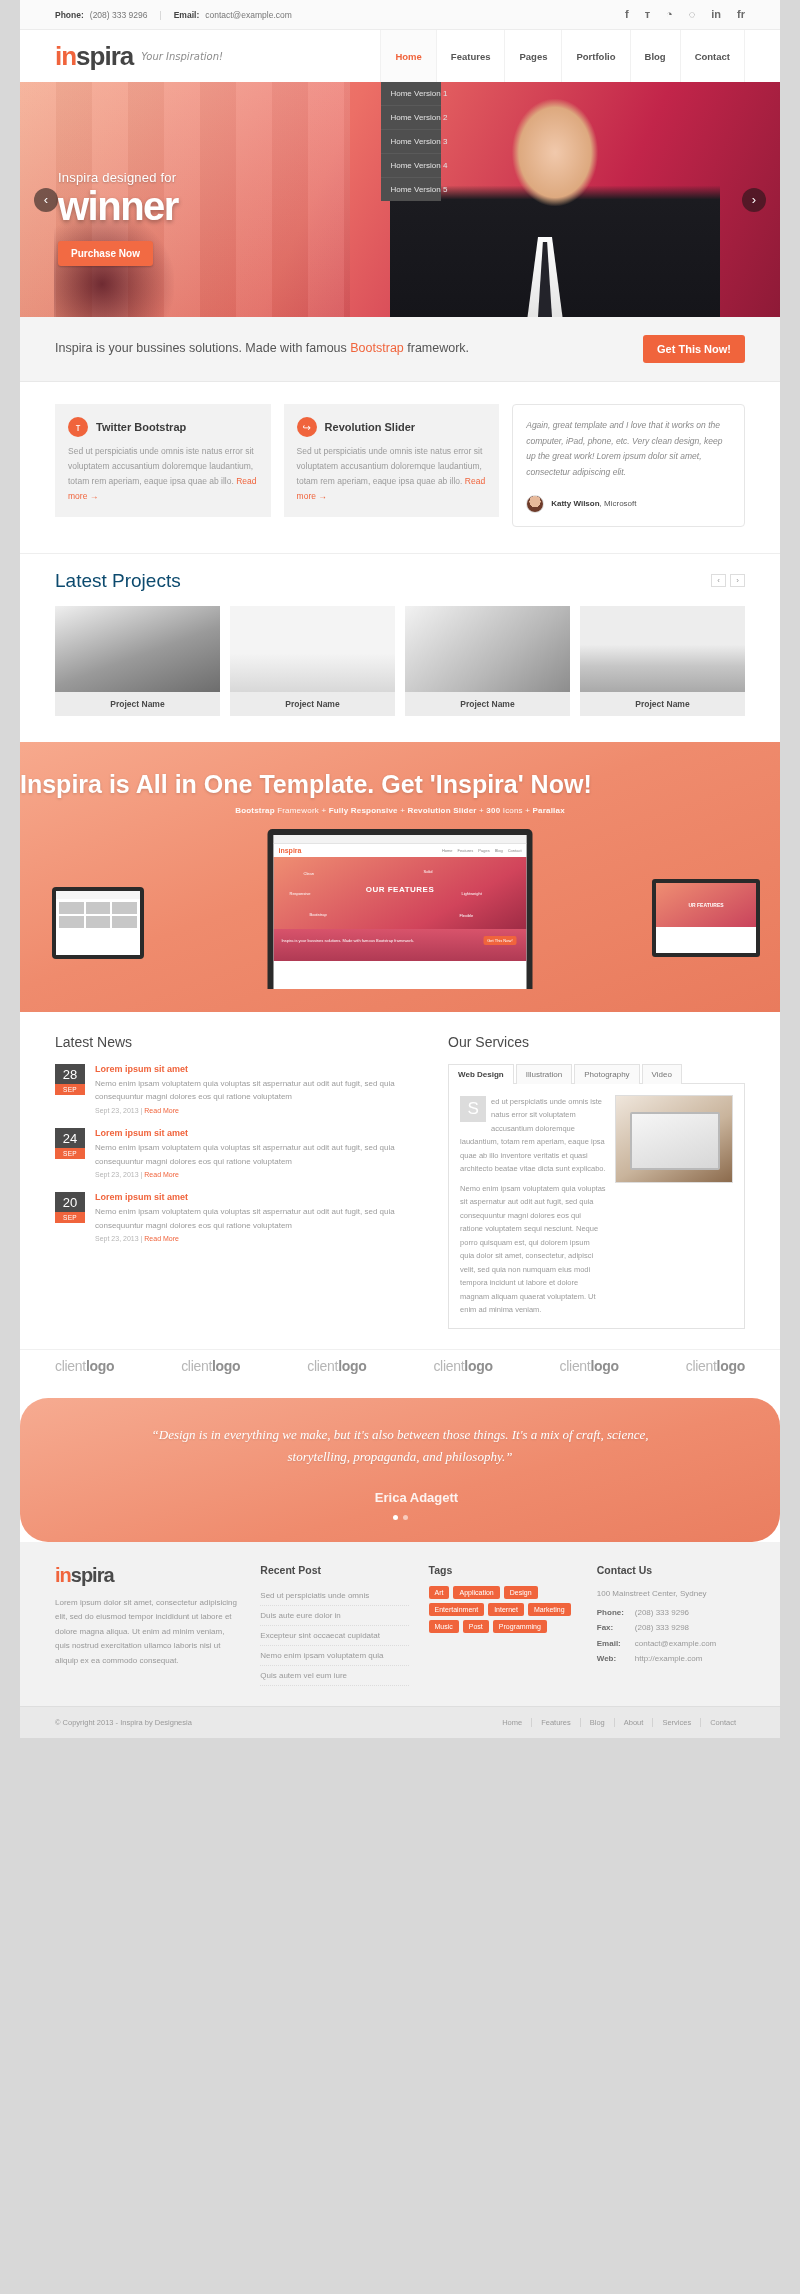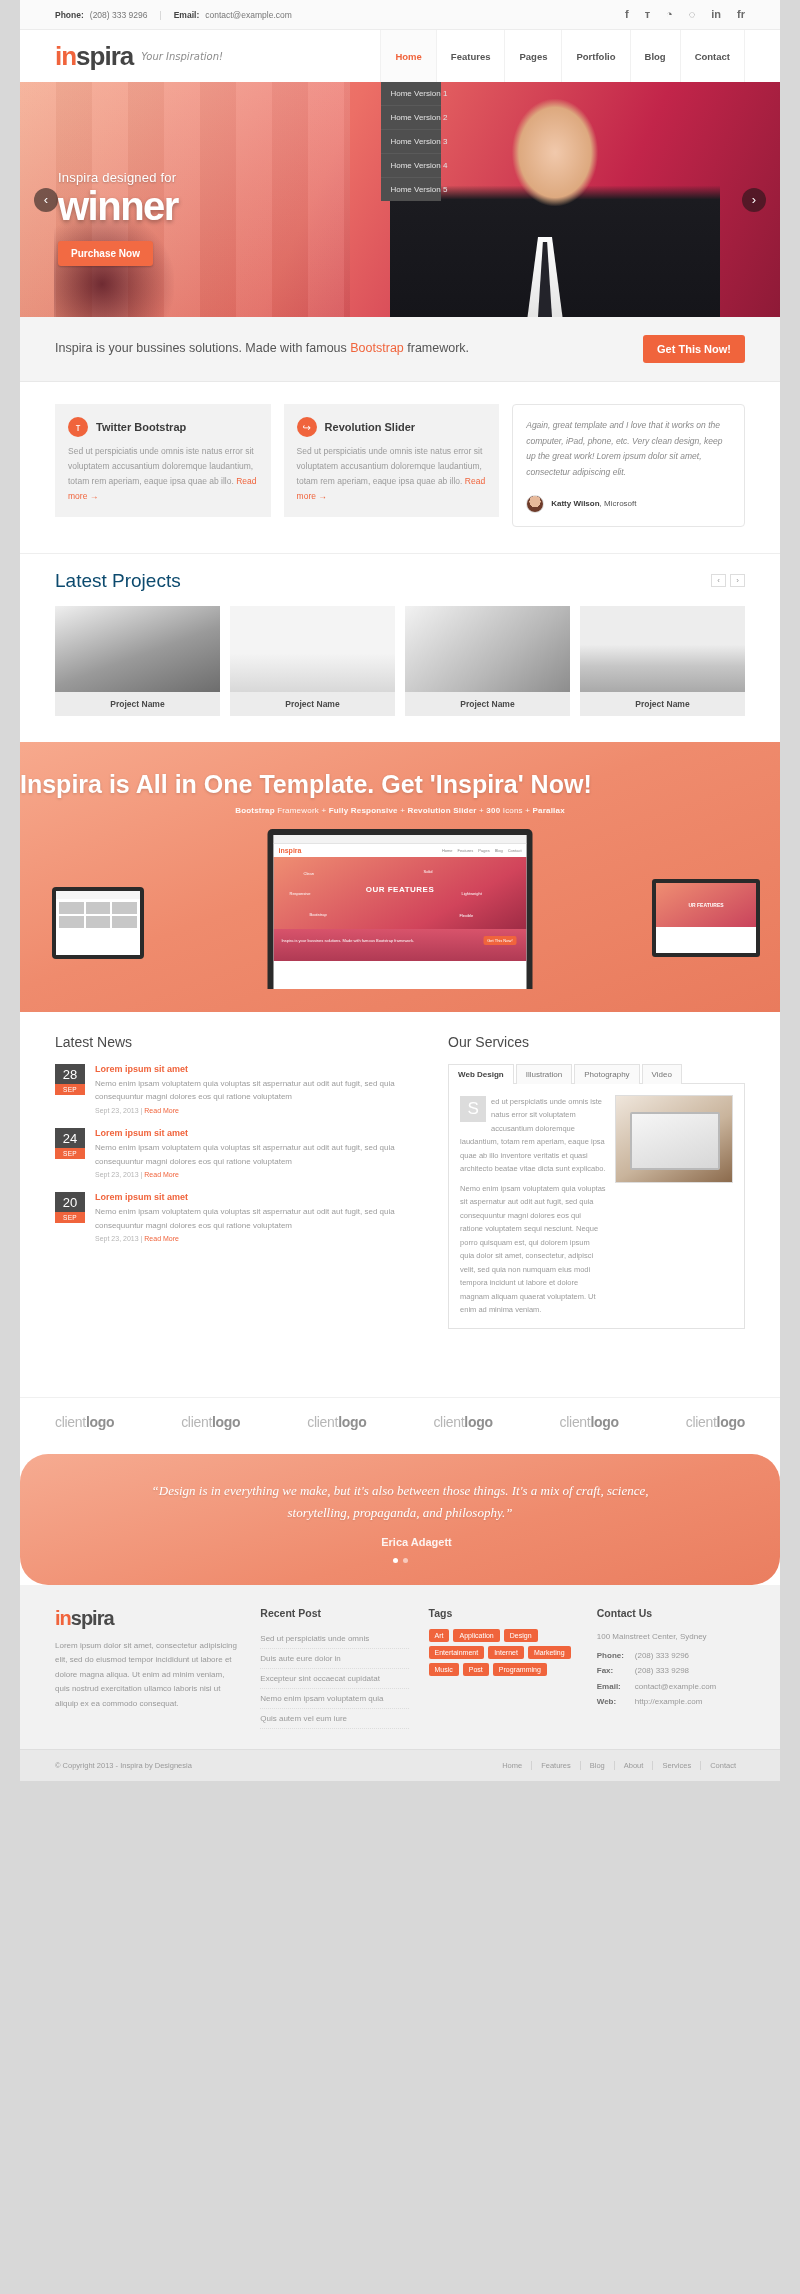--- a/index.html
+++ b/index.html
@@ -295,37 +295,37 @@
     background: linear-gradient(150deg,#efe6dc,#c9b49c 55%,#8b6a4c);
     position: relative; overflow: hidden;
   }
   .tabpanel .pic::after {
     content: ''; position: absolute; left: 14px; top: 16px; width: 86px; height: 54px;
     background: linear-gradient(160deg,#f6f6f6,#d7d7d7); border: 2px solid #b9b9b9;
     border-radius: 2px;
   }
 
   
-  .clients { padding: 16px 0 24px; background: #fff; border-top: 1px solid #f0f0f0; margin-top: 48px; }
+  .clients { padding: 8px 0 24px; background: #fff; border-top: 1px solid #f0f0f0; }
   .clients .container { display: flex; justify-content: space-between; align-items: center; }
   .clogo { font-size: 14px; color: #b6b6b6; letter-spacing: -.3px; }
   .clogo b { color: #8f8f8f; font-weight: bold; }
 
   
   .quote {
     background: linear-gradient(165deg,#f6ab91,#ef8b6d 60%,#ea7e60);
     padding: 26px 0 22px; text-align: center; border-radius: 28px;
   }
   .quote p {
     color: #fff; font-family: "Liberation Serif", serif; font-style: italic;
     font-size: 13px; line-height: 1.7; max-width: 520px; margin: 0 auto;
     text-shadow: 0 1px 2px rgba(0,0,0,.12);
   }
   .quote .qauthor {
-    color: #fff; font-size: 11px; margin-top: 12px; font-weight: bold; opacity: .9; padding-left: 33px;
+    color: #fff; font-size: 13px; margin-top: 22px; font-weight: bold; opacity: .9; padding-left: 33px;
   }
   .qdots { margin-top: 10px; display: flex; gap: 5px; justify-content: center; }
   .qdots i { width: 5px; height: 5px; border-radius: 50%; background: rgba(255,255,255,.55); display: block; }
   .qdots i.on { background: #fff; }
 
   
   .footer { background: #f2f2f2; padding: 22px 0 20px; }
   .footer .container { display: flex; gap: 20px; align-items: flex-start; }
   .fcol1 { flex: 1.25; }
   .fcol { flex: 1; }

